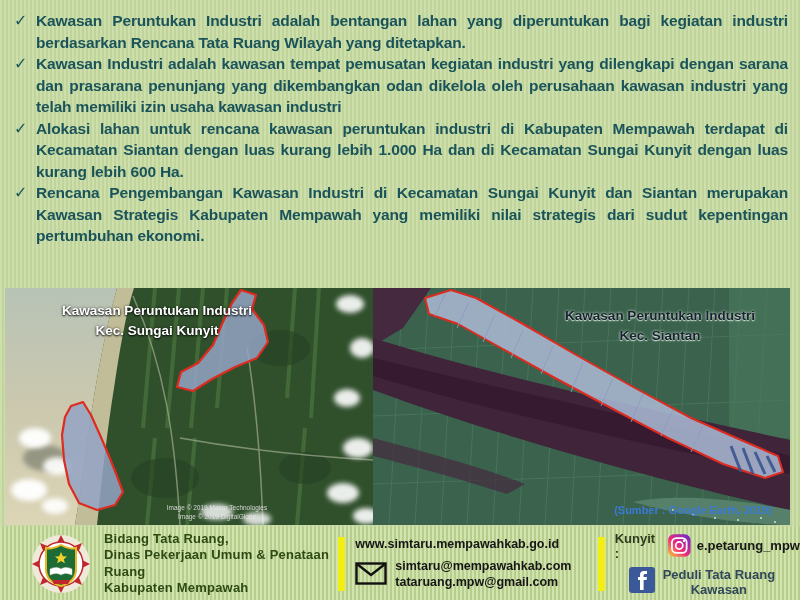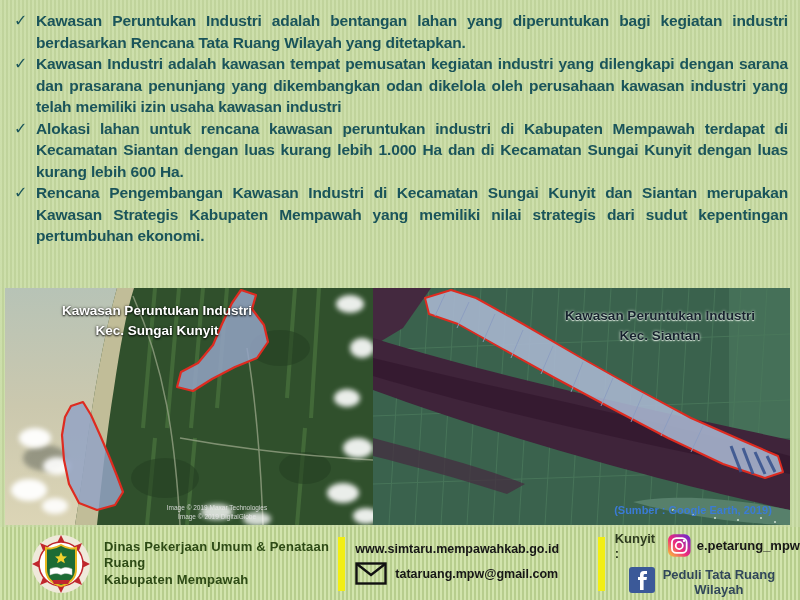--- a/index.html
+++ b/index.html
@@ -205,34 +205,36 @@
         <path d="M52,52 L42,48 L48,42 Z" fill="#c0272d"></path>
     </g>
     <circle cx="31" cy="31" r="22" fill="#ffffff" stroke="#c0272d" stroke-width="1.5"></circle>
     <path d="M31,12 C38,16 44,16 46,15 L46,36 C46,46 38,51 31,53 C24,51 16,46 16,36 L16,15 C18,16 24,16 31,12 Z" fill="#1d6b35" stroke="#e8b820" stroke-width="2"></path>
     <path d="M31,19 L32.8,23.2 L37,23.4 L33.8,26.2 L34.9,30.3 L31,28 L27.1,30.3 L28.2,26.2 L25,23.4 L29.2,23.2 Z" fill="#f2d12e"></path>
     <path d="M20,36 C24,34 28,34 31,36 C34,34 38,34 42,36 L42,42 C38,40 34,40 31,42 C28,40 24,40 20,42 Z" fill="#ffffff" stroke="#cccccc" stroke-width="0.5"></path>
     <path d="M22,47 L40,47 L38,51 L24,51 Z" fill="#c0272d"></path>
   </svg>
 
   <div class="org">
+    <div>Bidang Tata Ruang,</div>
     <div>Dinas Pekerjaan Umum &amp; Penataan Ruang</div>
     <div>Kabupaten Mempawah</div>
   </div>
 
   <div class="vdivider d1"></div>
 
   <div class="mid">
     <div class="site site-plain">www.simtaru.mempawahkab.go.id</div>
     <div class="email-row">
       <svg width="32" height="23" viewBox="0 0 32 23">
         <rect x="1.5" y="1.5" width="29" height="20" fill="none" stroke="#111111" stroke-width="2.4"></rect>
         <path d="M2,2 L16,13 L30,2" fill="none" stroke="#111111" stroke-width="2.4"></path>
       </svg>
       <div class="email-col">
+        <div>simtaru@mempawahkab.com</div>
         <div>tataruang.mpw@gmail.com</div>
       </div>
     </div>
   </div>
 
   <div class="vdivider d2"></div>
 
   <div class="right">
     <div class="follow-row">
       <span class="follow-label">Kunyit :</span>
@@ -251,17 +253,17 @@
       </svg>
       <span class="handle">e.petarung_mpw</span>
     </div>
     <div class="fb-row">
       <svg width="26" height="26" viewBox="0 0 26 26">
         <rect x="0" y="0" width="26" height="26" rx="3" fill="#3b5998"></rect>
         <path d="M17.5,13 L14.6,13 L14.6,23 L11,23 L11,13 L9,13 L9,10 L11,10 L11,8 C11,5.5 12.2,4 15,4 L18,4 L18,7 L16.2,7 C15,7 14.6,7.5 14.6,8.5 L14.6,10 L18,10 Z" fill="#ffffff"></path>
       </svg>
       <div class="fb-text">
         <div>Peduli Tata Ruang</div>
-        <div>Wilayah</div>
+        <div>Kawasan</div>
       </div>
     </div>
   </div>
 </div>
 
 </body></html>

